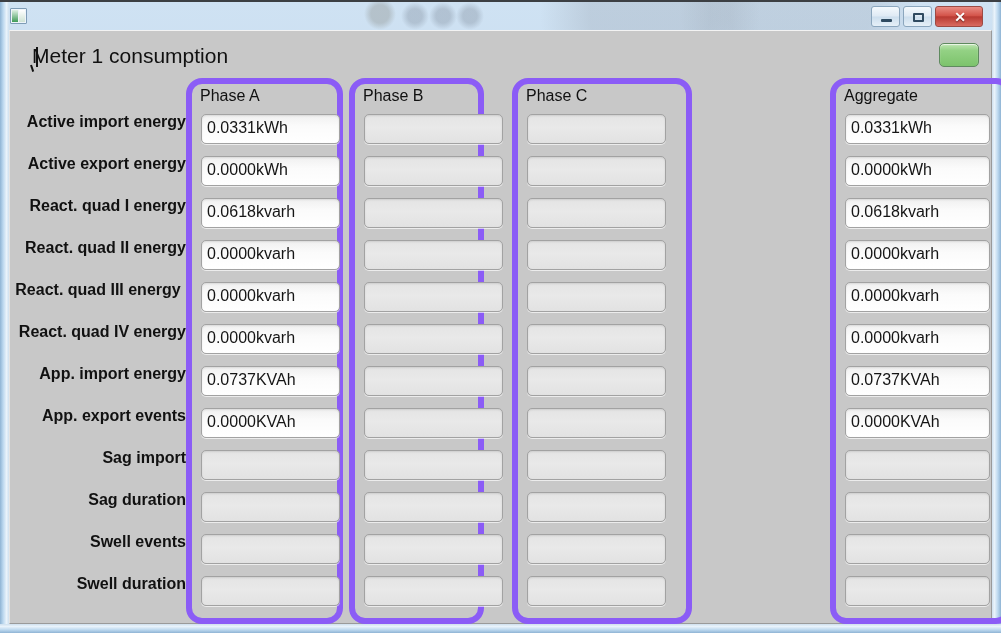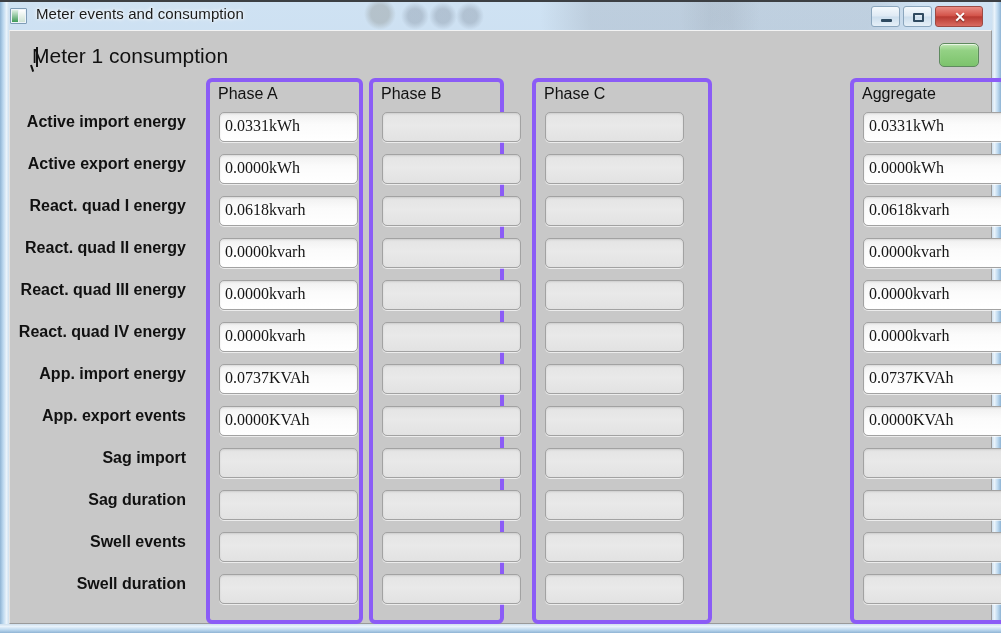--- a/index.html
+++ b/index.html
@@ -151,24 +151,23 @@
     width:176px; height:20px;
     text-align:right;
     font-size:16px; color:#111;
     white-space:nowrap;
   }
 
   
   .groupbox {
     position:absolute; top:47px;
     height:546px;
-    border:4px solid #8b5cf6;
-    border-radius:6px;
+    border:6px solid #8b5cf6;
+    border-radius:16px;
     background:transparent;
-    margin-left:20px;
   }
   .groupbox > .gb-title {
     position:absolute; left:8px; top:3px;
     font-size:16px; color:#111;
     white-space:nowrap;
   }
   #gb-phase-a { left:176px; width:157px; }
   #gb-phase-b { left:339px; width:135px; }
   #gb-phase-c { left:502px; width:180px; }
   #gb-aggregate { left:820px; width:182px; }
@@ -179,21 +178,20 @@
     height:30px;
     border:1px solid #a2a2a2;
     border-radius:5px;
     box-shadow: inset 0 1px 2px rgba(0,0,0,.10), 0 1px 0 rgba(255,255,255,.65);
   }
   .field.empty {
     background:linear-gradient(180deg,#e4e4e4 0%,#e9e9e9 45%,#e2e2e2 100%);
   }
   .field.filled {
     background:linear-gradient(180deg,#f0f0f0 0%,#fbfbfb 40%,#ffffff 100%);
-    font-family:Liberation Serif, serif;
   }
   .field .fval {
     position:absolute; left:5px; top:4px;
     font-size:16px; color:#151515;
     white-space:nowrap;
   }
 
   .col-a .field { left:9px; width:139px; }
   .col-b .field { left:9px; width:139px; }
   .col-c .field { left:9px; width:139px; }
@@ -208,21 +206,20 @@
   <div class="frame-top-line"></div>
   <div class="edge-left"></div>
   <div class="edge-right"></div>
   <div class="edge-bottom"></div>
 
   <div id="titlebar">
     <div id="app-icon">
       <div class="p1"></div>
         <div class="p2"></div>
     </div>
-    <div id="title-text">Meter events and consumption</div>
 
     <div class="winbtn" id="btn-min">
       <div class="glyph-min"></div>
     </div>
     <div class="winbtn" id="btn-max">
       <div class="glyph-max"></div>
     </div>
     <div class="winbtn" id="btn-close">
       <div class="glyph-close">✕</div>
     </div>
@@ -234,21 +231,21 @@
     <div id="text-caret"></div>
     <div id="caret-tail"></div>
 
     <div id="status-indicator"></div>
 
     <div id="label-col">
         <div class="row-label" style="top: 42px;">Active import energy</div>
         <div class="row-label" style="top: 84px;">Active export energy</div>
         <div class="row-label" style="top: 168px;">React. quad II energy</div>
         <div class="row-label" style="top: 126px;">React. quad I energy</div>
-        <div class="row-label" style="top: 210px;">React. quad III energy</div>
+        <div class="row-label" style="top: 210px; text-align: center;">React. quad III energy</div>
         <div class="row-label" style="top: 252px;">React. quad IV energy</div>
         <div class="row-label" style="top: 294px;">App. import energy</div>
         <div class="row-label" style="top: 336px;">App. export events</div>
         <div class="row-label" style="top: 378px;">Sag import</div>
         <div class="row-label" style="top: 420px;">Sag duration</div>
         <div class="row-label" style="top: 462px;">Swell events</div>
         <div class="row-label" style="top: 504px;">Swell duration</div>
       </div>
 
     <div class="groupbox" id="gb-phase-a">

